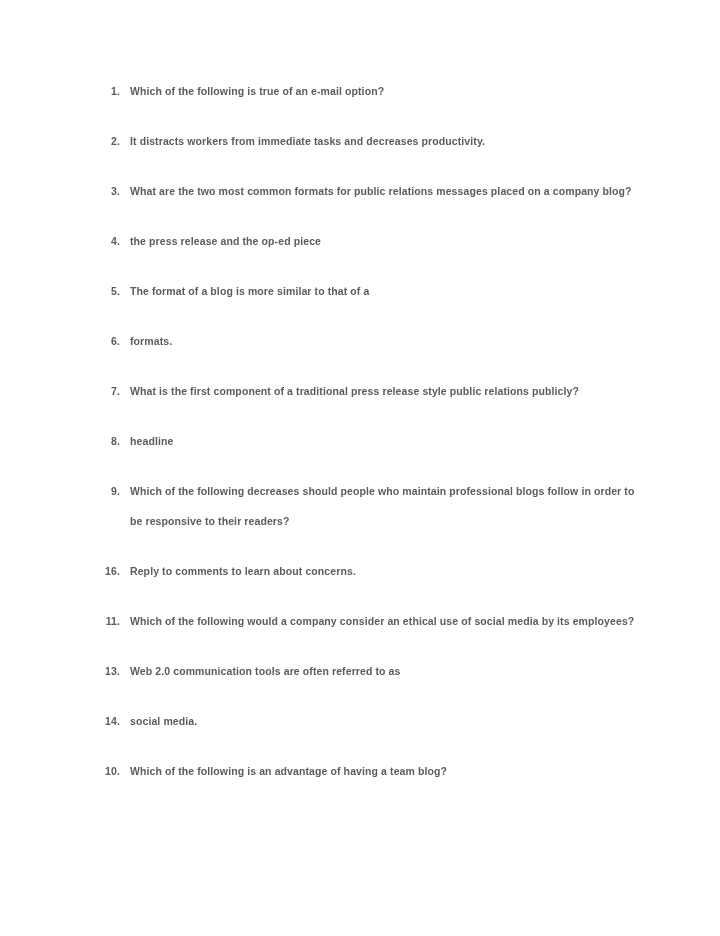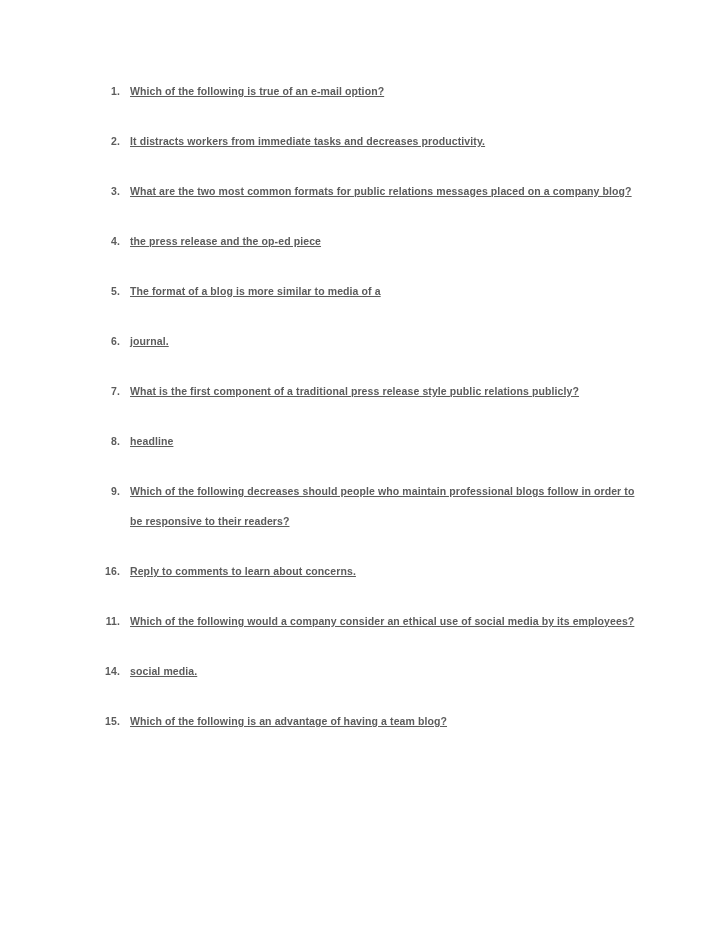--- a/index.html
+++ b/index.html
@@ -46,21 +46,20 @@
     position: absolute;
     left: 0;
     top: 0;
     width: 24px;
     text-align: right;
     color: #5c5c5c;
     font-weight: 600;
   }
   ol.question-list > li .txt {
     display: block;
-    text-decoration: underline;
   }
 </style>
 </head>
 <body>
 
 <div class="page">
   <div class="doc-body">
     <ol class="question-list">
       <li>
         <span class="num">1.</span>
@@ -73,25 +72,25 @@
       <li>
         <span class="num">3.</span>
         <span class="txt">What are the two most common formats for public relations messages placed on a company blog?</span>
       </li>
       <li>
         <span class="num">4.</span>
         <span class="txt">the press release and the op-ed piece</span>
       </li>
       <li>
         <span class="num">5.</span>
-        <span class="txt">The format of a blog is more similar to media of a</span>
+        <span class="txt">The format of a blog is more similar to that of a</span>
       </li>
       <li>
         <span class="num">6.</span>
-        <span class="txt">journal.</span>
+        <span class="txt">formats.</span>
       </li>
       <li>
         <span class="num">7.</span>
         <span class="txt">What is the first component of a traditional press release style public relations publicly?</span>
       </li>
       <li>
         <span class="num">8.</span>
         <span class="txt">headline</span>
       </li>
       <li>
@@ -100,22 +99,26 @@
       </li>
       <li>
         <span class="num">16.</span>
         <span class="txt">Reply to comments to learn about concerns.</span>
       </li>
       <li>
         <span class="num">11.</span>
         <span class="txt">Which of the following would a company consider an ethical use of social media by its employees?</span>
       </li>
       <li>
+        <span class="num">13.</span>
+        <span class="txt">Web 2.0 communication tools are often referred to as</span>
+      </li>
+      <li>
         <span class="num">14.</span>
         <span class="txt">social media.</span>
       </li>
       <li>
-        <span class="num">15.</span>
+        <span class="num">10.</span>
         <span class="txt">Which of the following is an advantage of having a team blog?</span>
       </li>
     </ol>
   </div>
 </div>
 
 </body></html>

